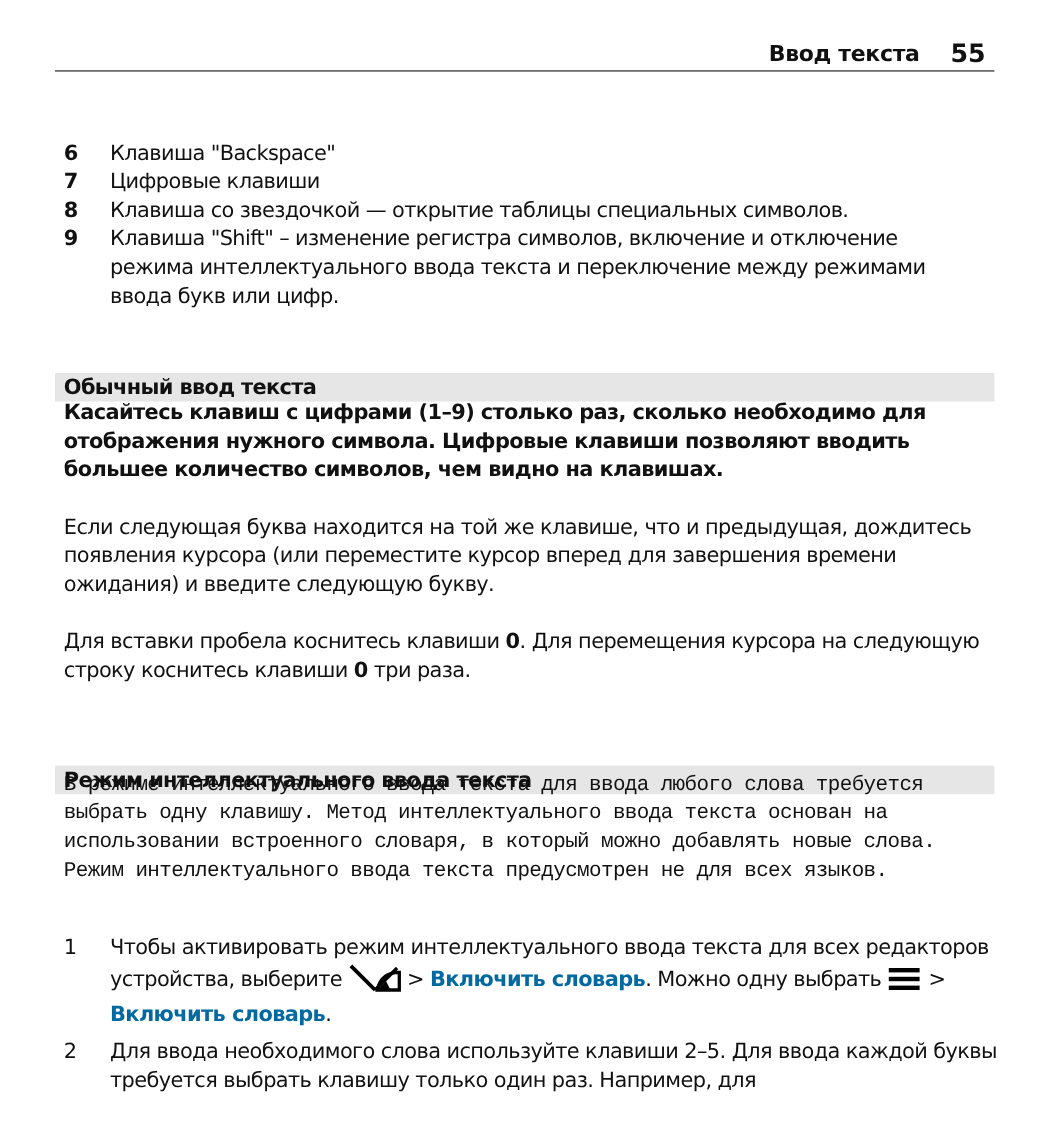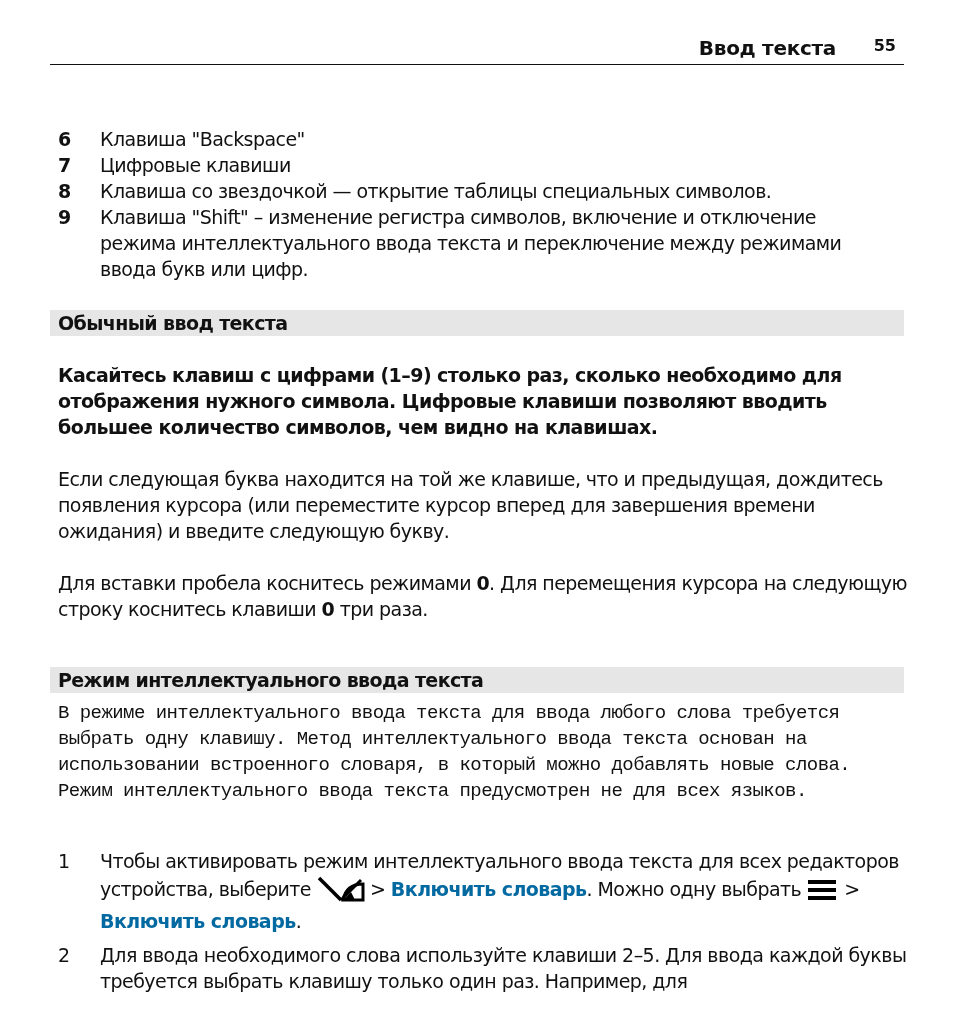--- a/index.html
+++ b/index.html
@@ -9,32 +9,32 @@
   }
   .header {
     position: absolute; left: 50px; top: 36px; width: 854px; height: 28px;
     border-bottom: 1.5px solid #111;
   }
   .header .title {
     position: absolute; right: 68px; top: 0; font-weight: bold; font-size: 20px;
     letter-spacing: -0.3px;
   }
   .header .page {
-    position: absolute; right: 8px; top: 0; font-weight: bold; font-size: 16px;
+    position: absolute; right: 8px; top: 0; font-weight: bold; font-size: 23px;
   }
   .content { position: absolute; left: 58px; top: 126px; width: 846px; }
   .txt { font-size: 19px; line-height: 26px; letter-spacing: -0.55px; }
   .numlist { margin: 0; padding: 0; list-style: none; }
   .numlist li { display: flex; }
   .numlist .n { width: 42px; flex: none; font-weight: bold; }
   .numlist .t { flex: 1; }
   .section-head {
     position: absolute; left: 50px; width: 854px; height: 26px;
     background: #e6e6e6; font-weight: bold; font-size: 19px; line-height: 26px;
-    letter-spacing: -0.6px; box-sizing: border-box; padding-left: 8px;
+    letter-spacing: -0.6px; box-sizing: border-box; padding-left: 8px; margin-top: 29px;
   }
   .para { position: absolute; left: 58px; width: 850px; }
   .steps { position: absolute; left: 58px; width: 850px; margin: 0; padding: 0; list-style: none; }
   .steps li { display: flex; margin-bottom: 8px; }
   .steps .n { width: 42px; flex: none; }
   .steps .t { flex: 1; }
   .menu { font-weight: bold; color: #0369a1; }
   b { font-weight: bold; }
   .icon { display: inline-block; vertical-align: -6px; }
 </style>
@@ -65,21 +65,21 @@
       <span class="t" style="padding-right:20px;">Клавиша "Shift" – изменение регистра символов, включение и отключение режима интеллектуального ввода текста и переключение между режимами ввода букв или цифр.</span>
     </li>
   </ul>
 </div>
 
 <div class="section-head" style="top:310px;">Обычный ввод текста</div>
 
 <p class="para txt" style="top:362px; margin:0;font-weight:bold;">Касайтесь клавиш с цифрами (1–9) столько раз, сколько необходимо для отображения нужного символа. Цифровые клавиши позволяют вводить большее количество символов, чем видно на клавишах.</p>
 <p class="para txt" style="top:466px; margin:0;">Если следующая буква находится на той же клавише, что и предыдущая, дождитесь появления курсора (или переместите курсор вперед для завершения времени ожидания) и введите следующую букву.</p>
 <p class="para txt" style="top:570px; margin:0;">
-  <span>Для вставки пробела коснитесь режимами </span><b>0</b><span>. Для перемещения курсора на следующую строку коснитесь клавиши </span><b>0</b><span> три раза.</span>
+  <span>Для вставки пробела коснитесь клавиши </span><b>0</b><span>. Для перемещения курсора на следующую строку коснитесь клавиши </span><b>0</b><span> три раза.</span>
 </p>
 
 <div class="section-head" style="top:667px;">Режим интеллектуального ввода текста</div>
 
 <p class="para txt" style="top:700px; margin:0;font-family:Liberation Mono, monospace;">В режиме интеллектуального ввода текста для ввода любого слова требуется выбрать одну клавишу. Метод интеллектуального ввода текста основан на использовании встроенного словаря, в который можно добавлять новые слова. Режим интеллектуального ввода текста предусмотрен не для всех языков.</p>
 
 <ul class="steps txt" style="top:848px;">
   <li>
     <span class="n">1</span>
     <span class="t">

